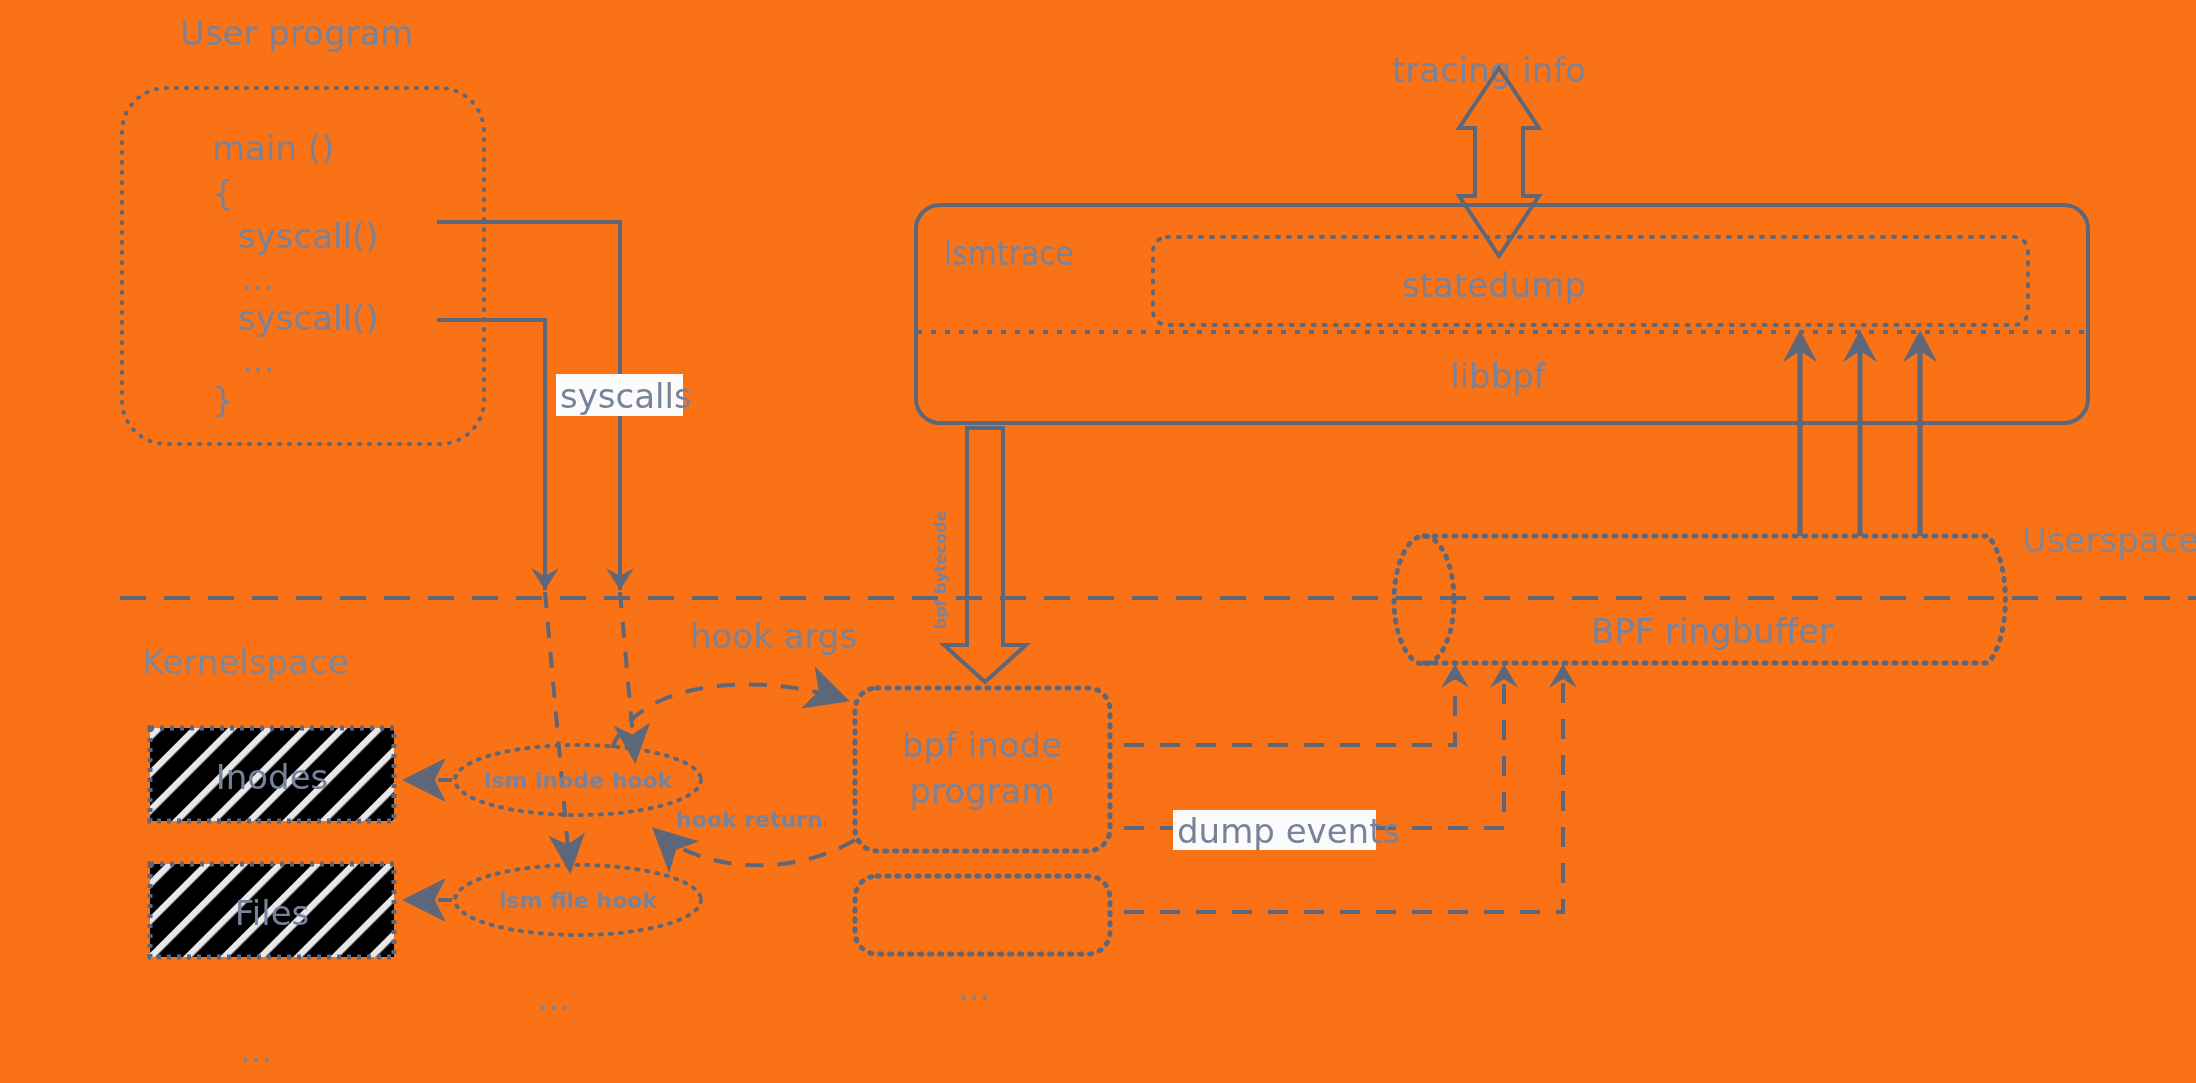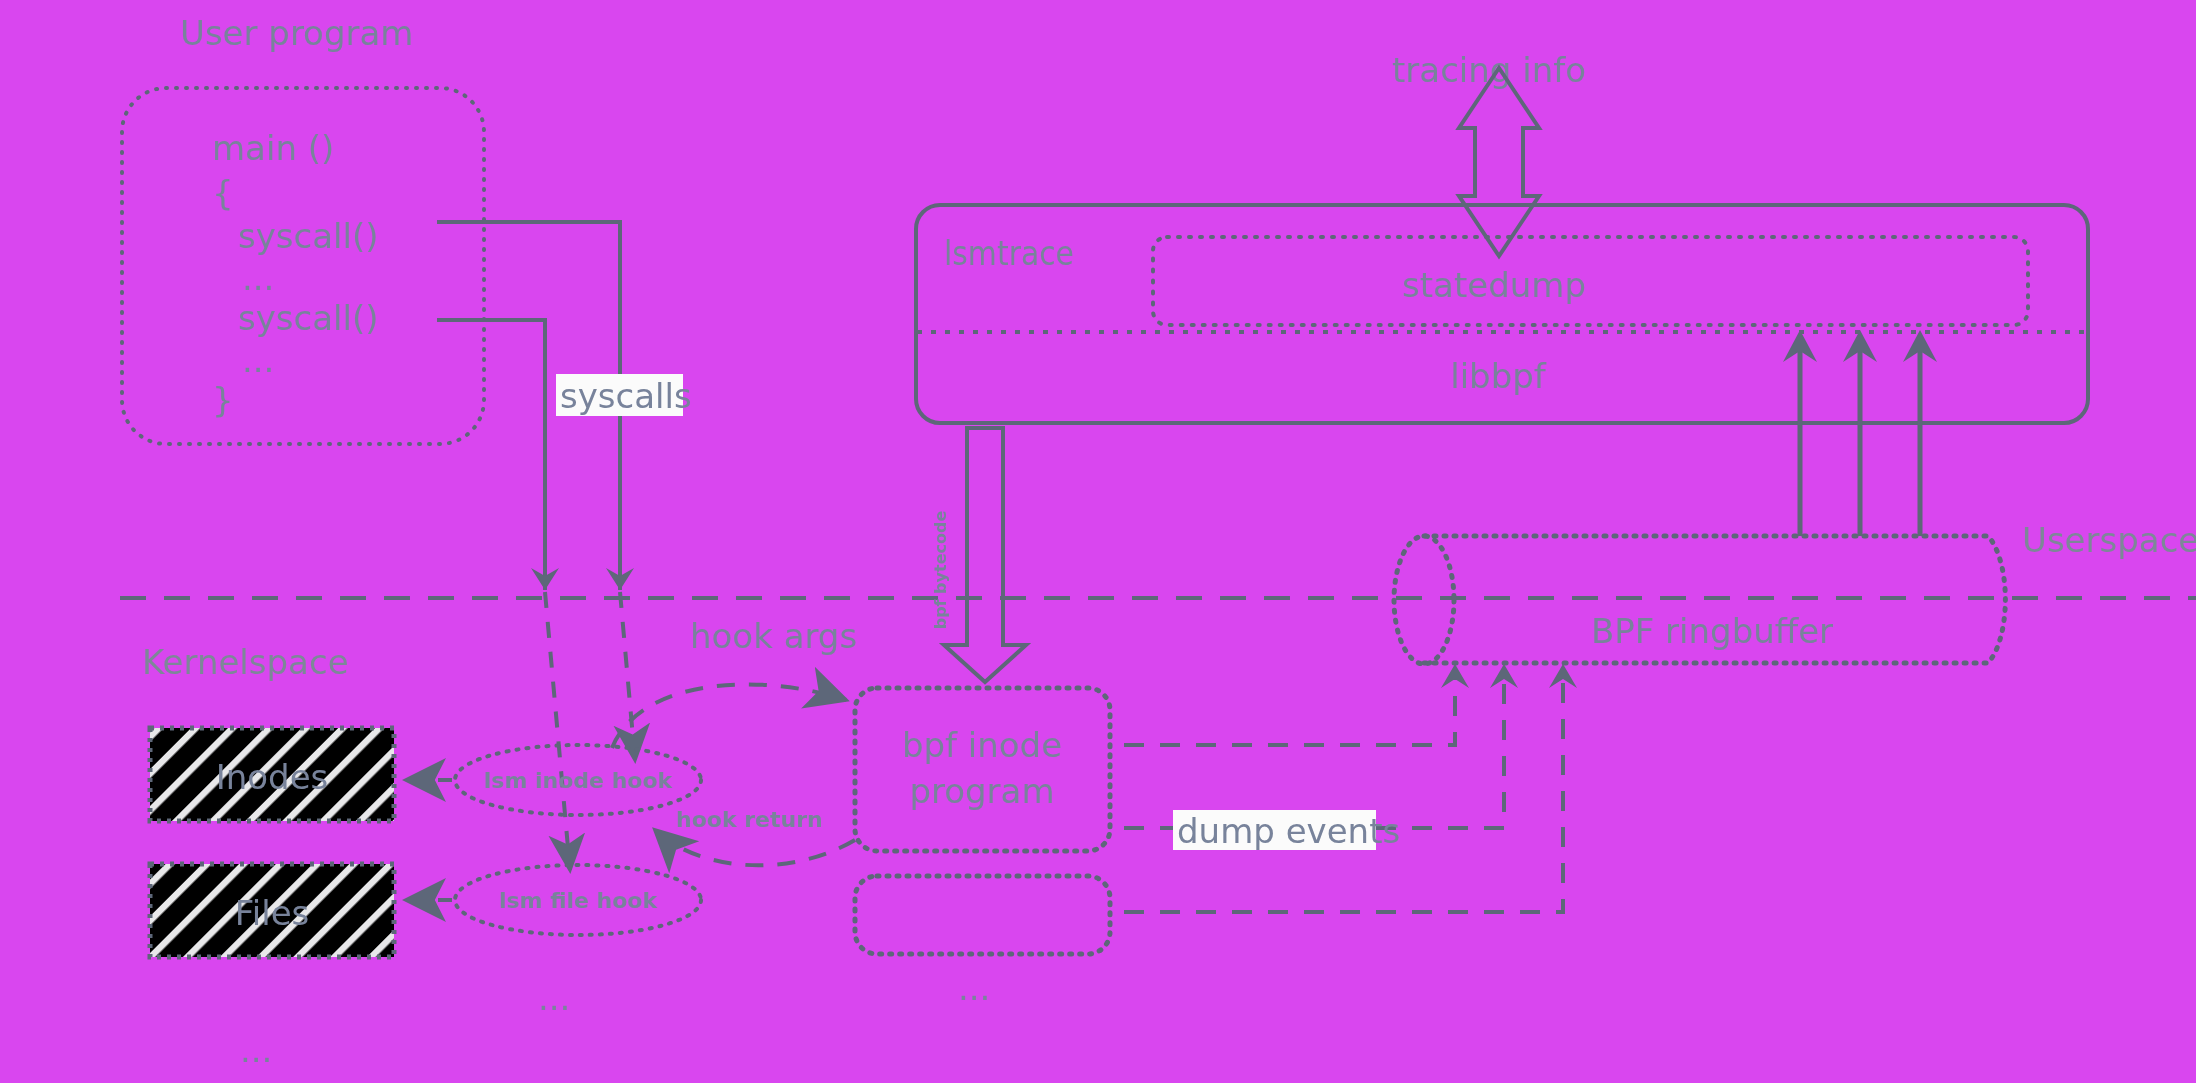--- a/index.html
+++ b/index.html
@@ -1,17 +1,17 @@
 <!DOCTYPE html>
 <html><head>
 <meta charset="utf-8">
 <style>
   html,body{margin:0;padding:0;background:#000;}
   body{width:2196px;height:1083px;overflow:hidden;font-family:"DejaVu Sans",sans-serif;}
-  #stage{position:relative;width:2196px;height:1083px;background:#d946ef;}
+  #stage{position:relative;width:2196px;height:1083px;background:#f97316;}
   svg{position:absolute;left:0;top:0;}
   text{font-family:"DejaVu Sans",sans-serif;fill:#78839b;}
   .lbl-big{font-size:34px;}
   .lbl-sm{font-size:22px;font-weight:bold;}
   .lbl-tiny{font-size:16px;font-weight:bold;}
   .hl{fill:#7d8798;}
 </style>
 </head>
 <body>
 

